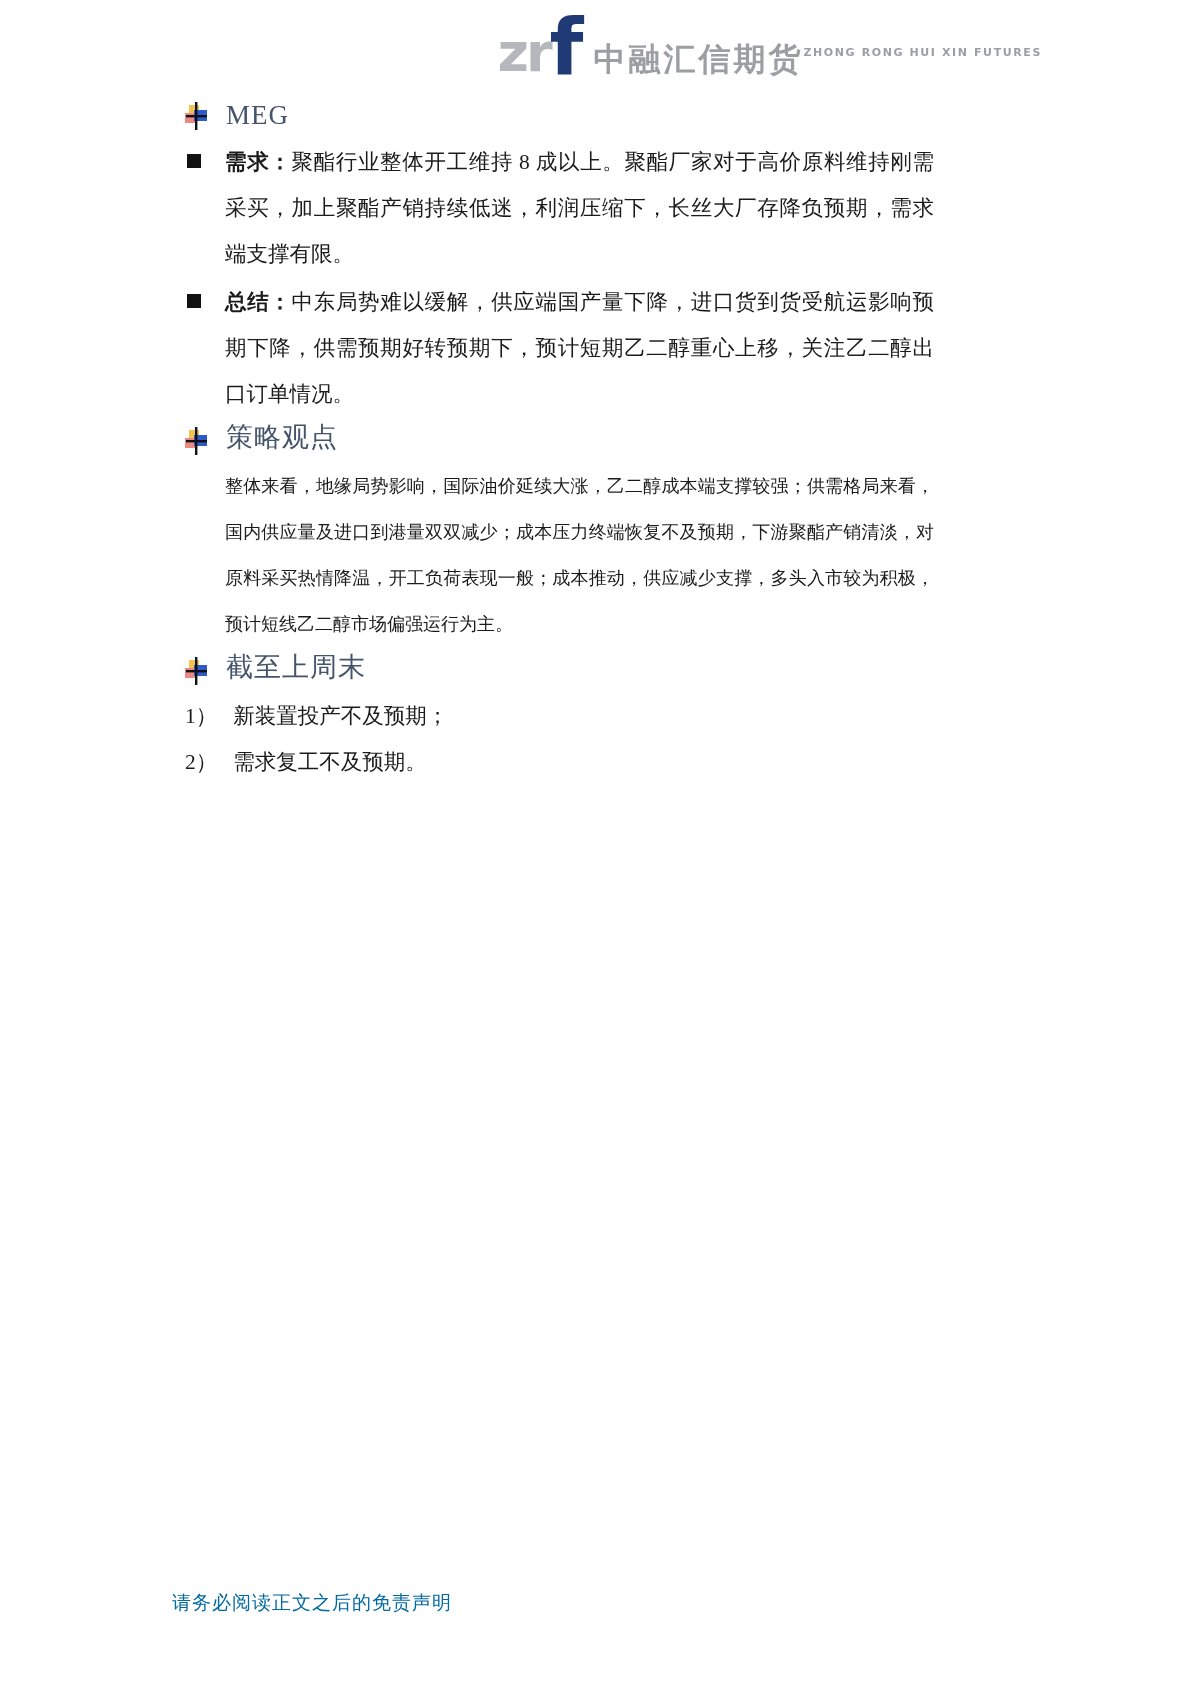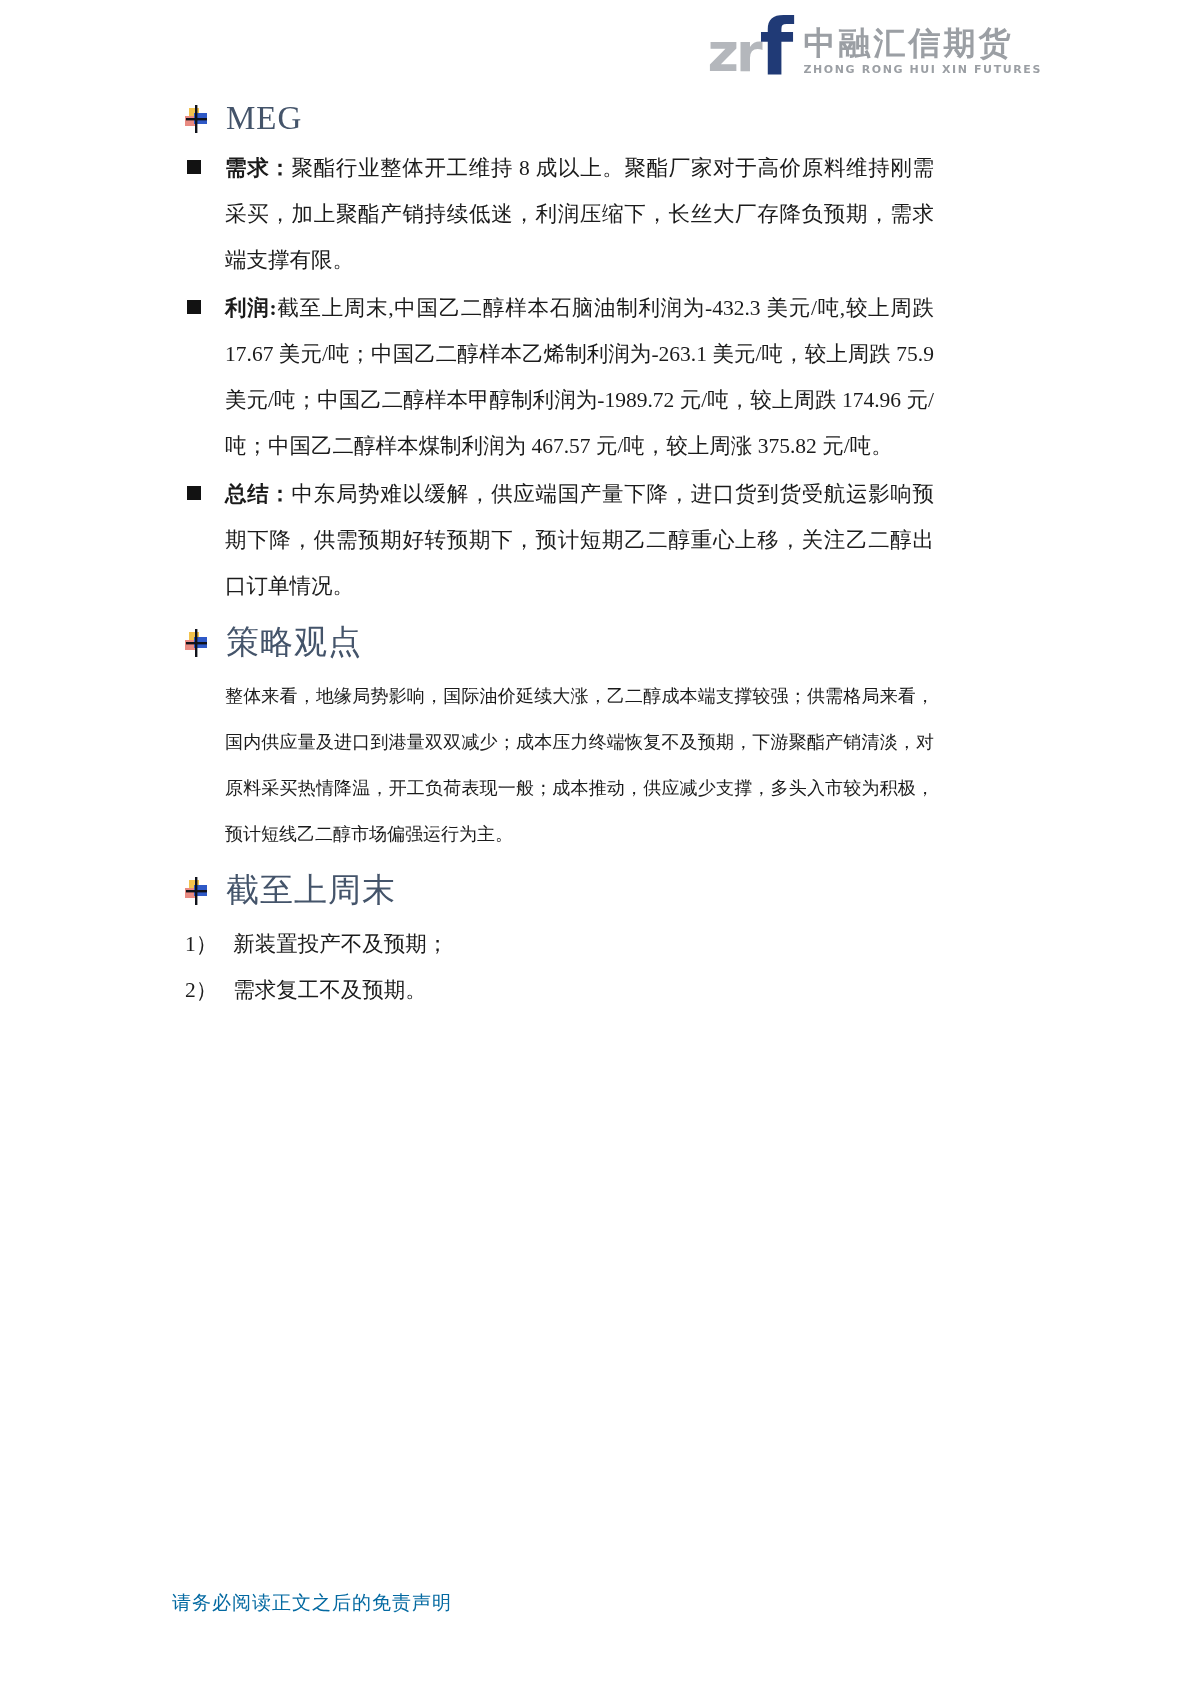--- a/index.html
+++ b/index.html
@@ -21,39 +21,39 @@
   .logo-zr{
     font-family:"DejaVu Sans","Liberation Sans",sans-serif;
     font-weight:bold;font-size:54px;color:#b4b7bc;letter-spacing:-3px;
     line-height:0.85;
   }
   .logo-f{
     font-family:"DejaVu Sans","Liberation Sans",sans-serif;
     font-weight:bold;font-size:78px;color:#203a76;
     line-height:0.72;margin-left:0px;
   }
-  .logo-text{display:flex;flex-direction:column;margin-left:10px;}
+  .logo-text{display:flex;margin-left:10px;}
   .logo-cn{
     font-size:32px;font-weight:bold;color:#9b9fa4;letter-spacing:3px;
     line-height:1.05;
   }
   .logo-en{
     font-family:"DejaVu Sans","Liberation Sans",sans-serif;
     font-size:11px;font-weight:bold;color:#9b9fa4;letter-spacing:1.6px;margin-top:3px;
   }
 
   
   .content{position:absolute;left:170px;top:100px;width:764px;}
 
   .h-row{display:flex;align-items:center;margin:0 0 8px 0;}
   .h-icon{width:24px;height:28px;margin-left:14px;flex:0 0 auto;}
   .h-text{
-    font-size:33px;color:#44546a;margin-left:18px;letter-spacing:1px;
+    font-size:27px;color:#44546a;margin-left:18px;letter-spacing:1px;
   }
-  .h-row.space-above{margin-top:11px;}
+  .h-row.space-above{margin-top:2px;align-items:flex-end;}
 
   .para{
     position:relative;padding-left:55px;
     font-size:21.5px;line-height:46px;text-align:justify;
     margin-bottom:2px;
   }
   .para .sq{
     position:absolute;left:17px;top:15px;width:14px;height:14px;background:#121212;
   }
   .para b{font-weight:bold;}
@@ -103,24 +103,20 @@
       <span class="h-text">MEG</span>
     </div>
 
 
     <div class="para">
       <span class="sq"></span>
       <b>需求：</b><span>聚酯行业整体开工维持 8 成以上。聚酯厂家对于高价原料维持刚需采买，加上聚酯产销持续低迷，利润压缩下，长丝大厂存降负预期，需求端支撑有限。</span>
     </div>
 
 
-    <div class="para">
-      <span class="sq"></span>
-      <b>利润:</b><span>截至上周末,中国乙二醇样本石脑油制利润为-432.3 美元/吨,较上周跌 17.67 美元/吨；中国乙二醇样本乙烯制利润为-263.1 美元/吨，较上周跌 75.9 美元/吨；中国乙二醇样本甲醇制利润为-1989.72 元/吨，较上周跌 174.96 元/吨；中国乙二醇样本煤制利润为 467.57 元/吨，较上周涨 375.82 元/吨。</span>
-    </div>
 
     <div class="para">
       <span class="sq"></span>
       <b>总结：</b><span>中东局势难以缓解，供应端国产量下降，进口货到货受航运影响预期下降，供需预期好转预期下，预计短期乙二醇重心上移，关注乙二醇出口订单情况。</span>
     </div>
 
     <div class="h-row space-above">
       <svg class="h-icon" viewBox="0 0 24 28">
         <rect x="5" y="3" width="10" height="10" fill="#F2C34E"></rect>
         <rect x="1" y="11" width="10" height="10" fill="#E98B82"></rect>

